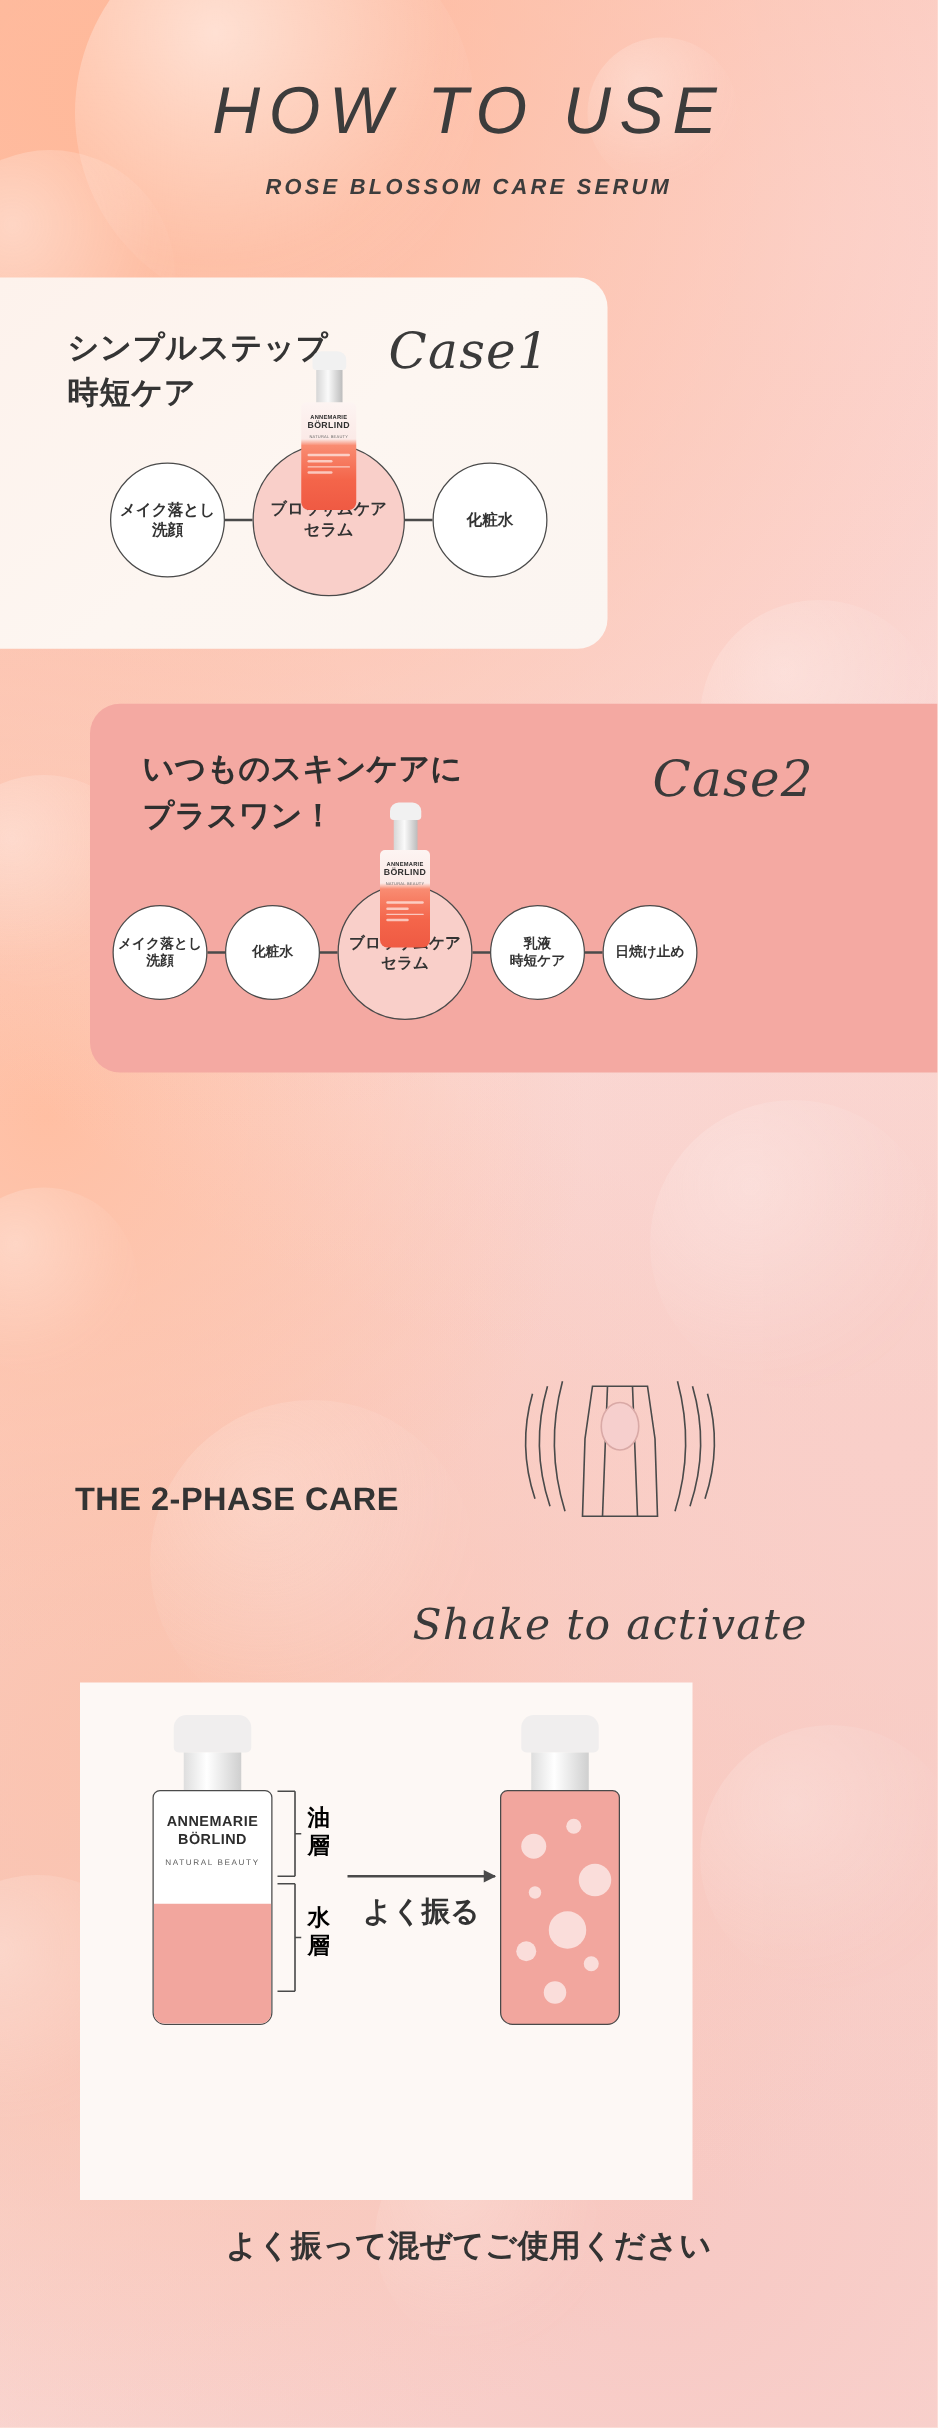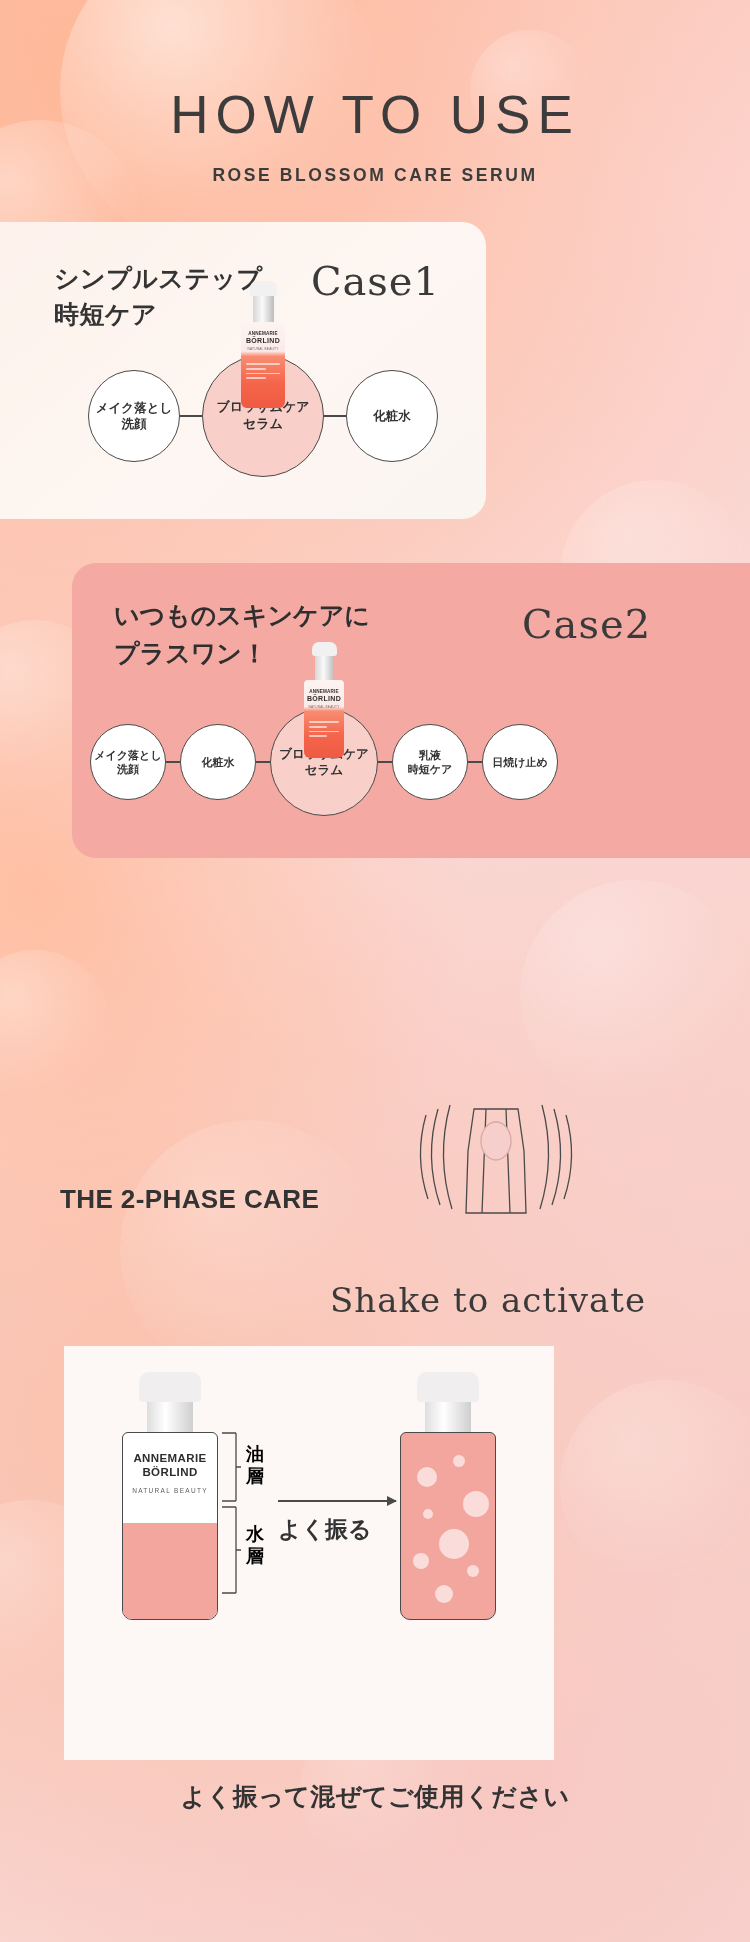--- a/index.html
+++ b/index.html
@@ -26,21 +26,21 @@
       radial-gradient(circle at 70% 92%, #f7c9c4 0%, rgba(247,201,196,0) 46%),
       linear-gradient(170deg, #fbb7a0 0%, #f9cdc4 18%, #fbdcd6 38%, #fad4cd 56%, #f7c9bd 72%, #f9d7cf 86%, #fbdedb 100%);
   }
   .bub {
     position: absolute; border-radius: 50%;
     background: radial-gradient(circle at 35% 30%, rgba(255,255,255,.55), rgba(255,255,255,.06) 60%, rgba(255,170,150,.16));
     filter: blur(.4px);
   }
 
   
-  #hero { position: relative; z-index: 2; padding-top: 88px; text-align: center; }
+  #hero { position: relative; z-index: 2; padding-top: 62px; text-align: center; font-style: italic; }
   #hero h1 {
     font-size: 53px; font-weight: 400; letter-spacing: 7px;
     color: #3c3c3c; line-height: 1;
   }
   #hero .sub {
     margin-top: 24px; font-size: 17.5px; font-weight: 700;
     letter-spacing: 2.6px; color: #3c3c3c;
   }
 
   
@@ -49,21 +49,21 @@
     background: linear-gradient(140deg, #fdf2ec 0%, #fdf6f1 50%, #fbf5f1 100%);
     border-radius: 0 24px 24px 0; z-index: 2;
   }
   .case1-card .head {
     position: absolute; left: 54px; top: 38px;
     font-size: 25px; font-weight: 700; line-height: 1.45;
     letter-spacing: .5px; color: #343434;
   }
   .script {
     font-family: "DejaVu Serif", "Liberation Serif", serif;
-    font-weight: 400;
+    font-style: italic; font-weight: 400;
     color: #3a3a3a; letter-spacing: 1px;
   }
   .case1-card .case-label {
     position: absolute; right: 46px; top: 36px; font-size: 40px;
   }
 
   
   .flow { position: absolute; display: flex; align-items: center; }
   .node {
     border-radius: 50%; background: #fff; border: 1.4px solid #4a4a4a;
@@ -144,21 +144,21 @@
   .bb-label { text-align: center; padding-top: 18px; }
   .bb-label .l1 { font-size: 11.5px; font-weight: 700; letter-spacing: .4px; color: #2d2d2d; line-height: 1.25; }
   .bb-label .l2 { font-size: 6.5px; font-weight: 400; letter-spacing: 1.3px; color: #5d5d5d; margin-top: 7px; }
   .bb-fill { position: absolute; left: 0; right: 0; bottom: 0; background: #f2a69e; }
 
   .brace { position: absolute; z-index: 4; }
   .phase-lbl {
     position: absolute; z-index: 4; font-size: 18px; font-weight: 700; color: #000000;
     line-height: 1.2; text-align: center;
   }
-  .arrow-wrap { position: absolute; z-index: 4; text-align: left; }
+  .arrow-wrap { position: absolute; z-index: 4; text-align: center; }
   .arrow-line { position: relative; width: 118px; height: 1.6px; background: #4a4a4a; }
   .arrow-line::after {
     content: ''; position: absolute; right: -1px; top: -4px;
     border-left: 10px solid #4a4a4a; border-top: 5px solid transparent; border-bottom: 5px solid transparent;
   }
   .arrow-text { margin-top: 12px; font-size: 23px; font-weight: 700; color: #333; }
 
   .mixbub { position: absolute; border-radius: 50%; background: rgba(255,255,255,.62); }
 </style>
 </head>

